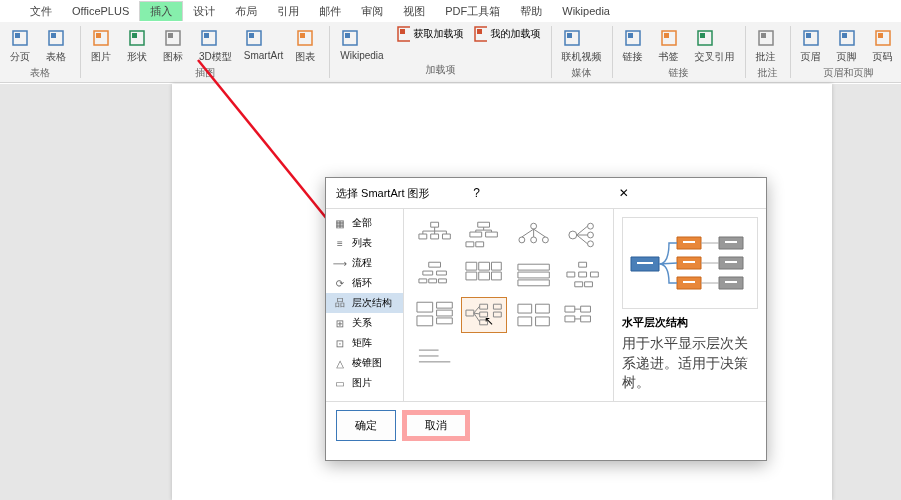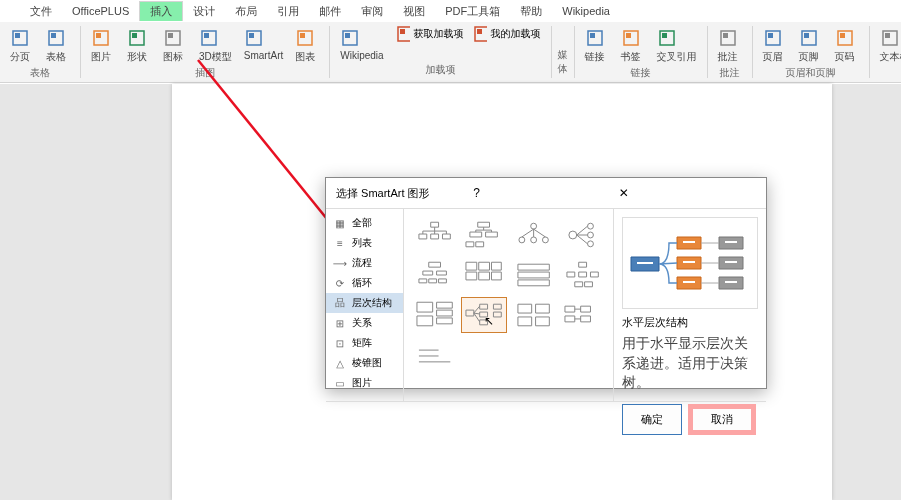--- a/index.html
+++ b/index.html
@@ -13,38 +13,38 @@
 .group-items{display:flex;gap:4px;flex:1;align-items:flex-start}
 .group-label{font-size:10px;color:#666;margin-top:auto;padding-bottom:2px}
 .rbtn{display:flex;flex-direction:column;align-items:flex-start;padding:2px 4px;cursor:pointer;min-width:32px}
 .rbtn-icon{width:20px;height:20px;display:flex;align-items:center;justify-content:center}
 .rbtn-label{font-size:10px;color:#444;margin-top:2px;white-space:nowrap}
 .rbtn-small{display:flex;align-items:center;gap:4px;padding:1px 4px;font-size:10px;cursor:pointer;white-space:nowrap}
 .rbtn-small .rbtn-icon{width:14px;height:14px}
 .vstack{display:flex;flex-direction:row;gap:1px}
 .doc-area{background:#e6e6e6;position:absolute;top:84px;left:0;right:0;bottom:0}
 .page{background:#fff;position:absolute;left:172px;top:0;width:660px;height:100%;box-shadow:0 0 4px rgba(0,0,0,0.2)}
-.dialog{position:absolute;left:325px;top:177px;width:442px;height:212px;background:#fff;border:1px solid #888;box-shadow:0 4px 16px rgba(0,0,0,0.3)}
+.dialog{position:absolute;left:325px;top:177px;width:442px;height:284px;background:#fff;border:1px solid #888;box-shadow:0 4px 16px rgba(0,0,0,0.3)}
 .dialog-title{display:flex;align-items:center;padding:6px 10px;font-size:11px;border-bottom:1px solid #ddd}
 .dialog-title span{flex:1}
 .dialog-close{padding:2px 8px;cursor:pointer;font-size:12px}
 .dialog-body{display:flex;height:192px}
 .cat-list{width:78px;border-right:1px solid #ddd;padding:4px 0;overflow:hidden}
 .cat-item{display:flex;align-items:center;gap:6px;padding:3px 8px;font-size:10px;cursor:pointer}
 .cat-item.selected{background:#d0e0f0}
 .cat-ico{width:12px;height:12px;display:flex;align-items:center;justify-content:center;color:#666}
 .gallery{flex:1;padding:8px;display:grid;grid-template-columns:repeat(4,1fr);gap:4px;align-content:start;border-right:1px solid #ddd}
 .thumb{border:1px solid transparent;padding:2px;cursor:pointer;height:36px;display:flex;align-items:center;justify-content:center}
 .thumb.selected{border-color:#d08030;background:#fdf2e8}
 .thumb svg{width:100%;height:100%}
 .preview{width:152px;padding:8px;display:flex;flex-direction:column}
 .preview-img{height:100px;border:1px solid #ddd;display:flex;align-items:center;justify-content:center;margin-bottom:6px}
-.preview-title{font-size:11px;font-weight:normal;margin-bottom:4px}
+.preview-title{font-size:11px;font-weight:bold;margin-bottom:4px}
 .preview-desc{font-size:14px;color:#444;line-height:1.4}
-.dialog-footer{display:flex;justify-content:flex-end;gap:6px;padding:2px 10px;border-top:1px solid #ddd}
+.dialog-footer{display:flex;gap:6px;padding:8px 10px;border-top:1px solid #ddd}
 .dlg-btn{padding:3px 18px;font-size:11px;border:5px solid #fca5a5;background:#fdfdfd;cursor:pointer}
 .dlg-btn.primary{border:1px solid #3b78b8}
 .arrow{position:absolute;pointer-events:none}
 svg line,svg rect,svg path,svg circle,svg polyline{vector-effect:non-scaling-stroke}
 </style>
 </head>
 <body>
 
 <div class="ribbon">
   <div class="tabs" id="tabs">
@@ -172,20 +172,31 @@
                   <rect x="4" y="4" width="5" height="5" fill="#d05030"></rect>
                 </svg>
               </div>
               <span>我的加载项</span>
             </div>
           </div>
         </div>
         <div class="group-label">加载项</div>
       </div>
       <div class="group">
+        <div class="group-items">
+          <div class="rbtn">
+            <div class="rbtn-icon">
+              <svg width="18" height="18">
+                <rect x="2" y="2" width="14" height="14" fill="none" stroke="#4a7fb8" stroke-width="1.5"></rect>
+                <rect x="4" y="4" width="5" height="5" fill="#4a7fb8"></rect>
+              </svg>
+            </div>
+            <div class="rbtn-label">联机视频</div>
+          </div>
+        </div>
         <div class="group-label">媒体</div>
       </div>
       <div class="group">
         <div class="group-items">
           <div class="rbtn">
             <div class="rbtn-icon">
               <svg width="18" height="18">
                 <rect x="2" y="2" width="14" height="14" fill="none" stroke="#4a7fb8" stroke-width="1.5"></rect>
                 <rect x="4" y="4" width="5" height="5" fill="#4a7fb8"></rect>
               </svg>

